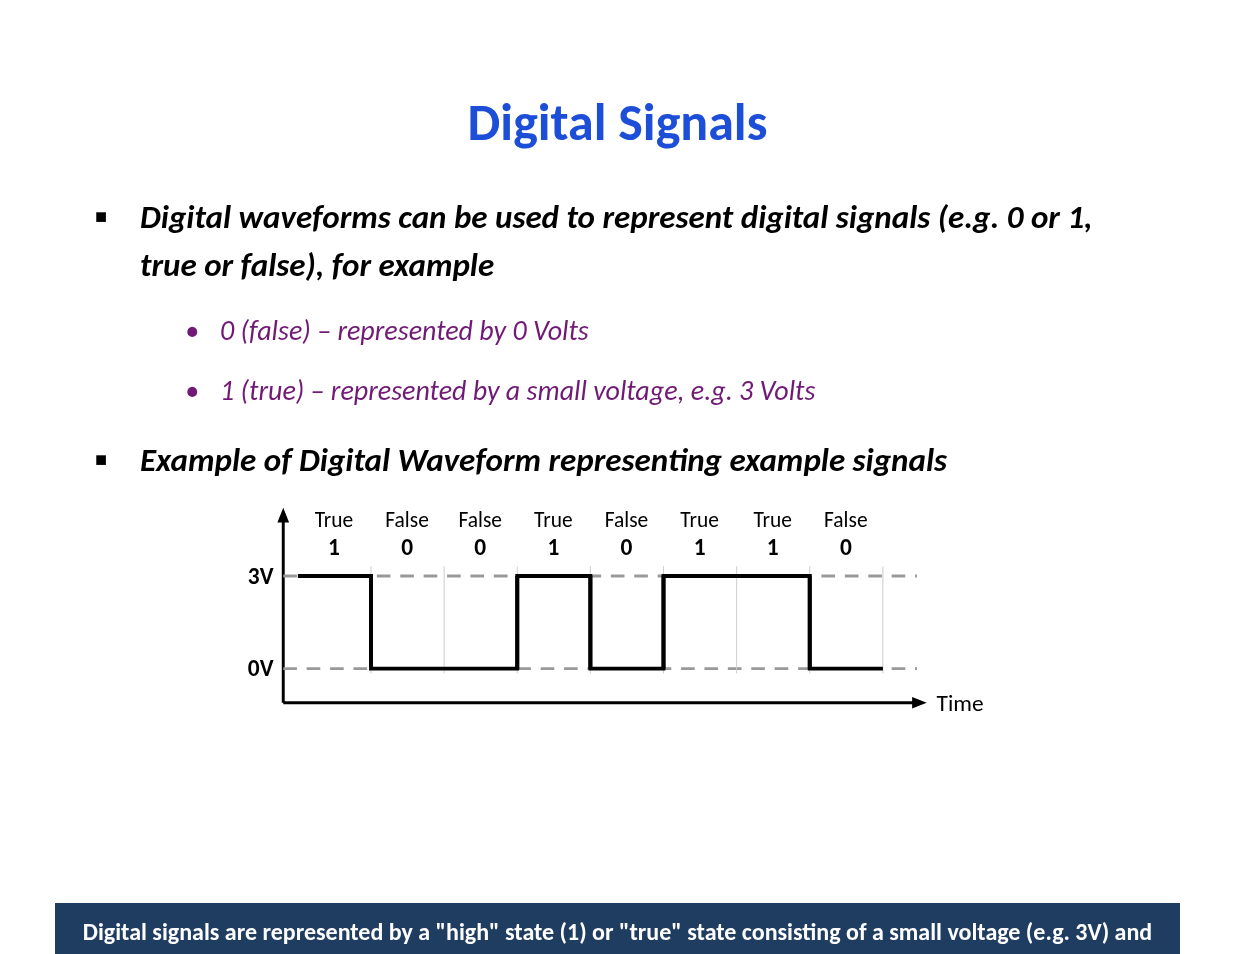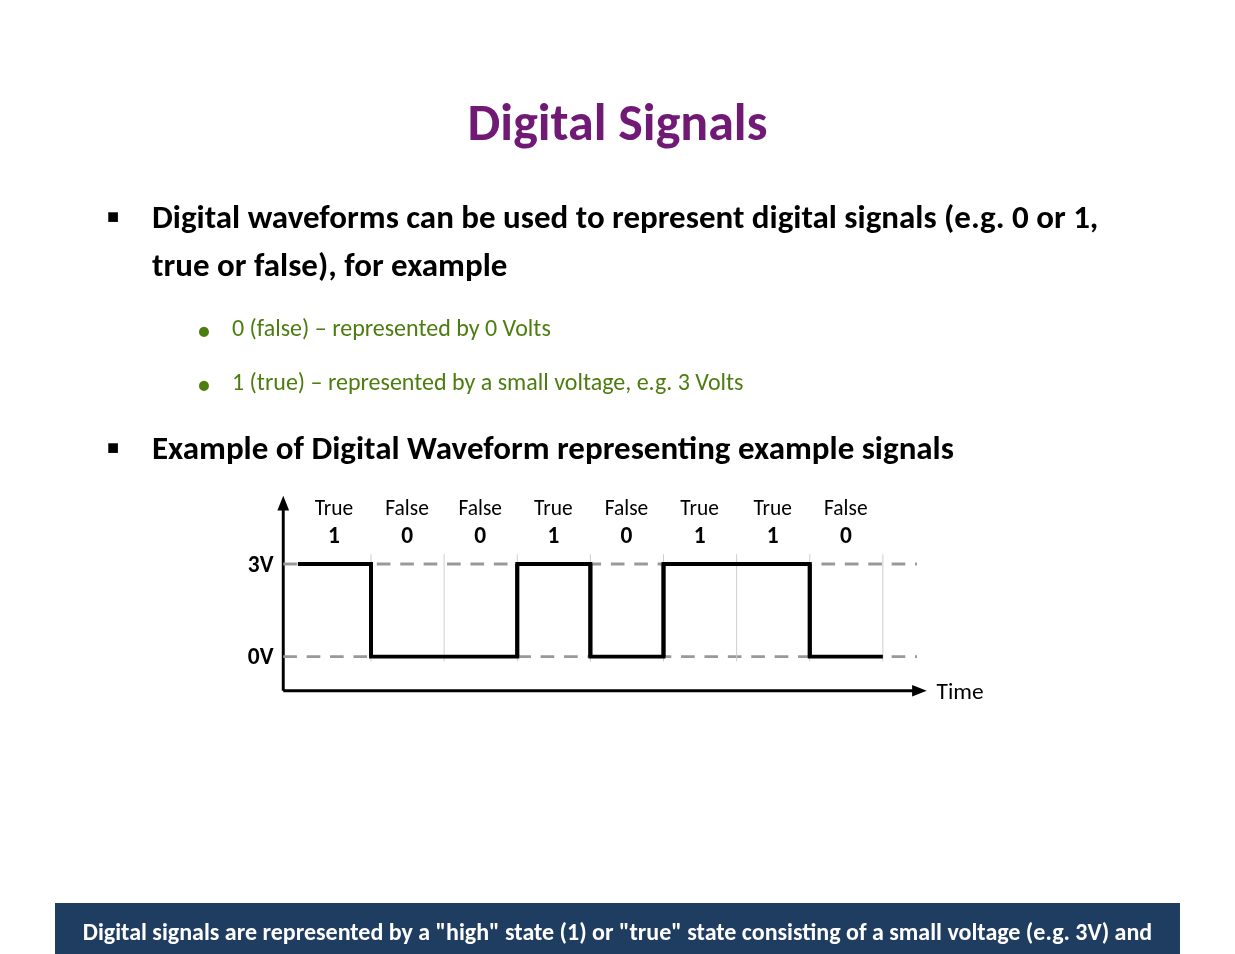--- a/index.html
+++ b/index.html
@@ -15,31 +15,32 @@
   .slide {
     width: 1235px;
     height: 954px;
     position: relative;
     box-sizing: border-box;
   }
   .title {
     text-align: center;
     font-size: 52px;
     font-weight: bold;
-    color: #701a75;
+    color: #1d4ed8;
     margin-top: 90px;
     margin-bottom: 40px;
   }
   .content {
     padding: 0 95px 0 95px;
   }
   ul.outer {
     list-style: none;
     padding: 0;
-    margin: 12px;
+    margin: 0;
+    font-style: italic;
   }
   ul.outer > li {
     position: relative;
     padding-left: 45px;
     font-size: 33px;
     font-weight: bold;
     color: #000;
     line-height: 1.45;
     margin-bottom: 25px;
   }
@@ -52,23 +53,23 @@
     color: #000;
   }
   ul.inner {
     list-style: none;
     padding: 0;
     margin: 20px 0 0 45px;
   }
   ul.inner > li {
     position: relative;
     padding-left: 35px;
-    font-size: 24px;
+    font-size: 28px;
     font-weight: normal;
-    color: #4d7c0f;
+    color: #701a75;
     line-height: 1.5;
     margin-bottom: 18px;
   }
   ul.inner > li::before {
     content: "•";
     position: absolute;
     left: 0;
     top: 0;
     font-size: 28px;
   }

